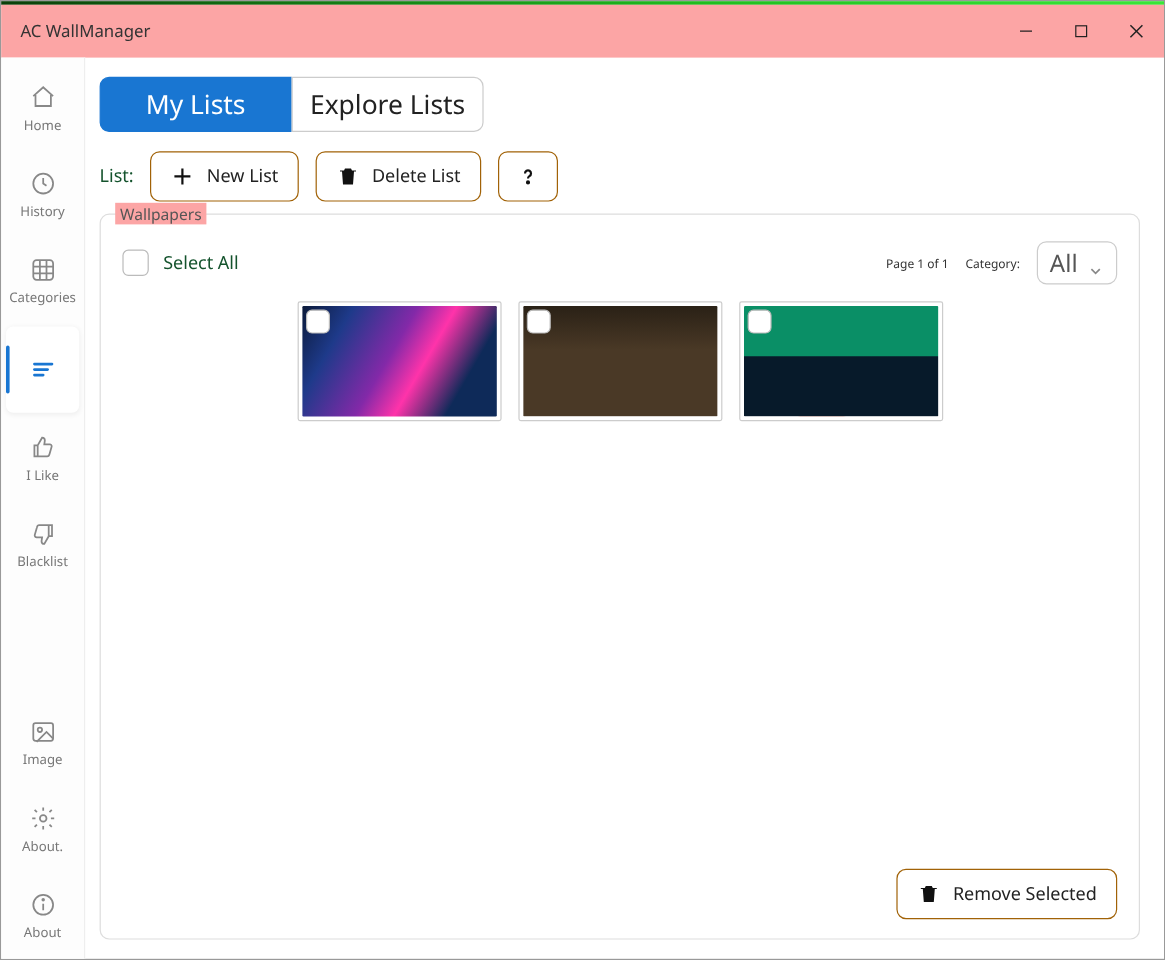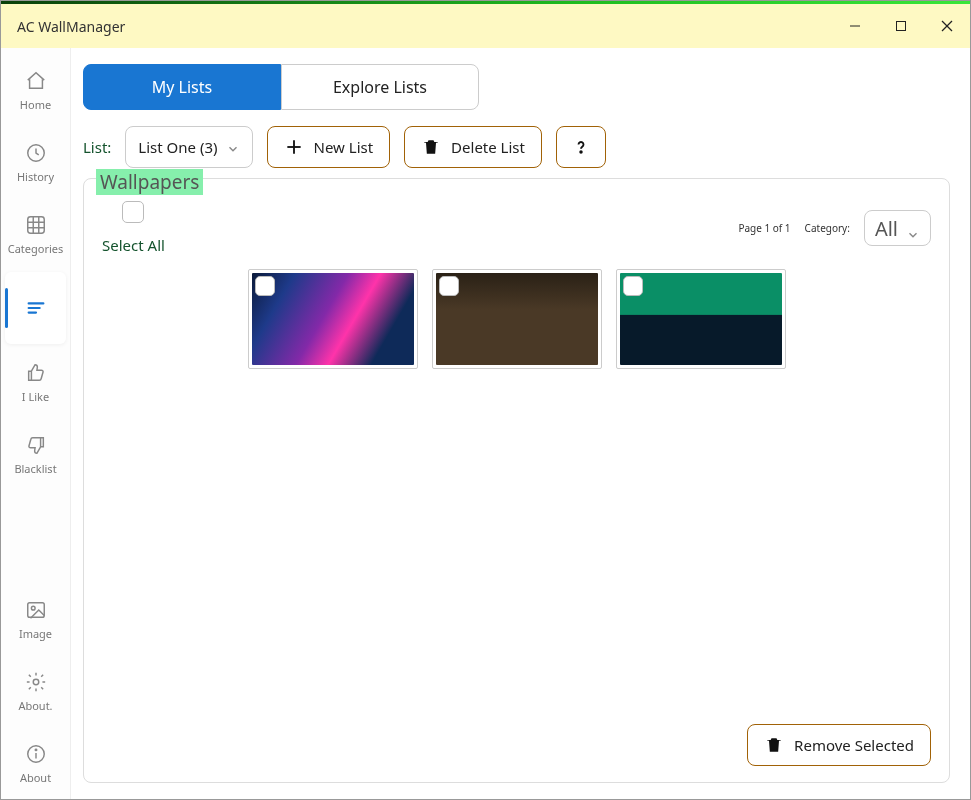--- a/index.html
+++ b/index.html
@@ -1,53 +1,53 @@
 <!DOCTYPE html>
 <html><head>
 <meta charset="utf-8">
 <style>
   * { box-sizing: border-box; margin: 0; padding: 0; font-family: "Segoe UI", system-ui, -apple-system, sans-serif; }
   html, body { width: 971px; height: 800px; background: #fff; overflow: hidden; }
   .window { width: 971px; height: 800px; border: 1px solid #999; display: flex; flex-direction: column; }
   .title-accent { height: 3px; background: linear-gradient(to right, #0a400a, #1fbd1f 60%, #39e639 100%); }
-  .titlebar { height: 44px; display: flex; align-items: center; justify-content: space-between; background: #fef9c3; padding-left: 16px; }
+  .titlebar { height: 44px; display: flex; align-items: center; justify-content: space-between; background: #fca5a5; padding-left: 16px; }
   .titlebar .title { font-size: 14px; color: #333; }
   .win-controls { display: flex; }
   .win-btn { width: 46px; height: 42px; display: flex; align-items: center; justify-content: center; color: #222; }
   .win-btn svg { width: 12px; height: 12px; }
   .body { flex: 1; display: flex; min-height: 0; }
   .sidebar { width: 70px; background: #fdfdfd; border-right: 1px solid #eee; display: flex; flex-direction: column; padding-top: 6px; }
   .spacer-flex { flex: 1; }
   .side-item { display: flex; flex-direction: column; align-items: center; justify-content: center; height: 72px; color: #888; position: relative; cursor: pointer; }
   .side-item.active { color: #1976d2; }
   .side-item.active::before { content: ""; position: absolute; left: 0; top: 16px; bottom: 16px; width: 3px; background: #1976d2; border-radius: 2px; }
   .side-item .ico { width: 24px; height: 24px; display:flex; align-items:center; justify-content:center; color:#888; }
   .side-item.active .ico { color:#1976d2; }
   .side-item .ico svg { width: 22px; height: 22px; }
   .side-item .lbl { font-size: 11px; margin-top: 4px; color:#777; }
   .side-item.lists { background:#fff; box-shadow: 0 1px 4px rgba(0,0,0,0.06); border-radius: 6px; margin: 2px 4px; }
   .main { flex: 1; padding: 16px 20px 16px 12px; display:flex; flex-direction:column; min-width:0; }
   .tabs { display:flex; gap:0; margin-bottom: 16px; }
-  .tab { width: 198px; height: 46px; display:flex; align-items:center; justify-content:center; font-size: 16px; border:1px solid #ccc; background:#fff; color:#222; border-radius: 8px; cursor:pointer; }
+  .tab { width: 160px; height: 46px; display:flex; align-items:center; justify-content:center; font-size: 22px; border:1px solid #ccc; background:#fff; color:#222; border-radius: 8px; cursor:pointer; }
   .tab.active { background:#1976d2; color:#fff; border-color:#1976d2; }
   .tab.left { border-top-right-radius:0; border-bottom-right-radius:0; }
   .tab.right { border-top-left-radius:0; border-bottom-left-radius:0; }
   .toolbar { display:flex; align-items:center; gap:14px; margin-bottom: 10px; }
   .lbl-text { font-size:15px; color:#14532d; }
   .dropdown { height:42px; display:flex; align-items:center; gap:8px; padding:0 12px; border:1px solid #ccc; border-radius:8px; background:#fff; font-size:15px; color:#222; cursor:pointer; }
   .dropdown.small { height:36px; padding:0 10px; font-size:20px; color:#555; }
   .chev { width:14px; height:14px; color:#888; }
   .btn { height:42px; display:flex; align-items:center; gap:10px; padding:0 16px; border:1px solid #a16207; border-radius:8px; background:#fff; font-size:15px; color:#222; cursor:pointer;text-align:center; }
   .btn .bico { width:20px; height:20px; display:flex; align-items:center; justify-content:center; color:#111; }
   .btn .bico svg { width:20px; height:20px; }
   .btn.iconly { padding:0 14px; }
   .panel { flex:1; border:1px solid #ddd; border-radius:8px; position:relative; padding: 14px 18px 16px 18px; display:flex; flex-direction:column; min-height:0; }
-  .panel-legend { position:absolute; top:-10px; left:12px; background:#86efac; padding:0 4px; font-size:19px; color:#555; }
+  .panel-legend { position:absolute; top:-10px; left:12px; background:#fca5a5; padding:0 4px; font-size:13px; color:#555; }
   .panel-top { display:flex; align-items:center; justify-content:space-between; margin-top: 8px; margin-bottom: 14px; }
-  .sel-all-wrap { display:flex; align-items:center; gap:12px;flex-direction:column; }
+  .sel-all-wrap { display:flex; align-items:center; gap:12px; }
   .chk { width:22px; height:22px; border:1px solid #bbb; border-radius:5px; background:#fff; cursor:pointer; }
   .right-meta { display:flex; align-items:center; gap:14px; }
   .meta-text { font-size:10px; color:#333; }
   .gallery { display:flex; gap:14px; justify-content:center; }
   .thumb { width:170px; height:100px; border:1px solid #ccc; border-radius:2px; position:relative; padding:3px; background:#fff; }
   .thumb .thumb-img { width:100%; height:100%; border-radius:1px; }
   .thumb .thumb-chk { position:absolute; top:6px; left:6px; width:20px; height:20px; border:1px solid #bbb; border-radius:5px; background:#fff; cursor:pointer; }
   .thumb-img.t1 { background: linear-gradient(120deg,#0b1a3a,#1e3a8a 20%,#8329a8 45%,#ff33aa 60%,#0e2a59 80%); }
   .thumb-img.t2 { background: linear-gradient(180deg,#2a2116,#4a3926 40%), radial-gradient(circle at 50% 55%, #caa35a 0 18%, transparent 19%); background-blend-mode: normal; }
   .thumb-img.t3 { background: linear-gradient(180deg,#0a8f66 0 45%, #071a2a 46% 60%), radial-gradient(ellipse at 40% 80%, #ff4a1a 0 22%, transparent 23%), radial-gradient(ellipse at 70% 85%, #ffd23f 0 10%, transparent 11%); }
@@ -170,26 +170,20 @@
     </div>
 
     <div class="main">
       <div class="tabs">
         <div class="tab left active">My Lists</div>
         <div class="tab right">Explore Lists</div>
       </div>
 
       <div class="toolbar">
         <span class="lbl-text">List:</span>
-        <div class="dropdown">
-          <span>List One (3)</span>
-          <span class="chev"><svg viewBox="0 0 16 16" fill="none" stroke="currentColor" stroke-width="1.6">
-                <path d="M4 6l4 4 4-4"></path>
-              </svg></span>
-        </div>
         <div class="btn">
           <span class="bico">
               <svg viewBox="0 0 24 24" stroke="currentColor" stroke-width="2.2">
                 <line x1="12" y1="4" x2="12" y2="20"></line>
                 <line x1="4" y1="12" x2="20" y2="12"></line>
               </svg>
             </span>
           <span>New List</span>
         </div>
         <div class="btn">

